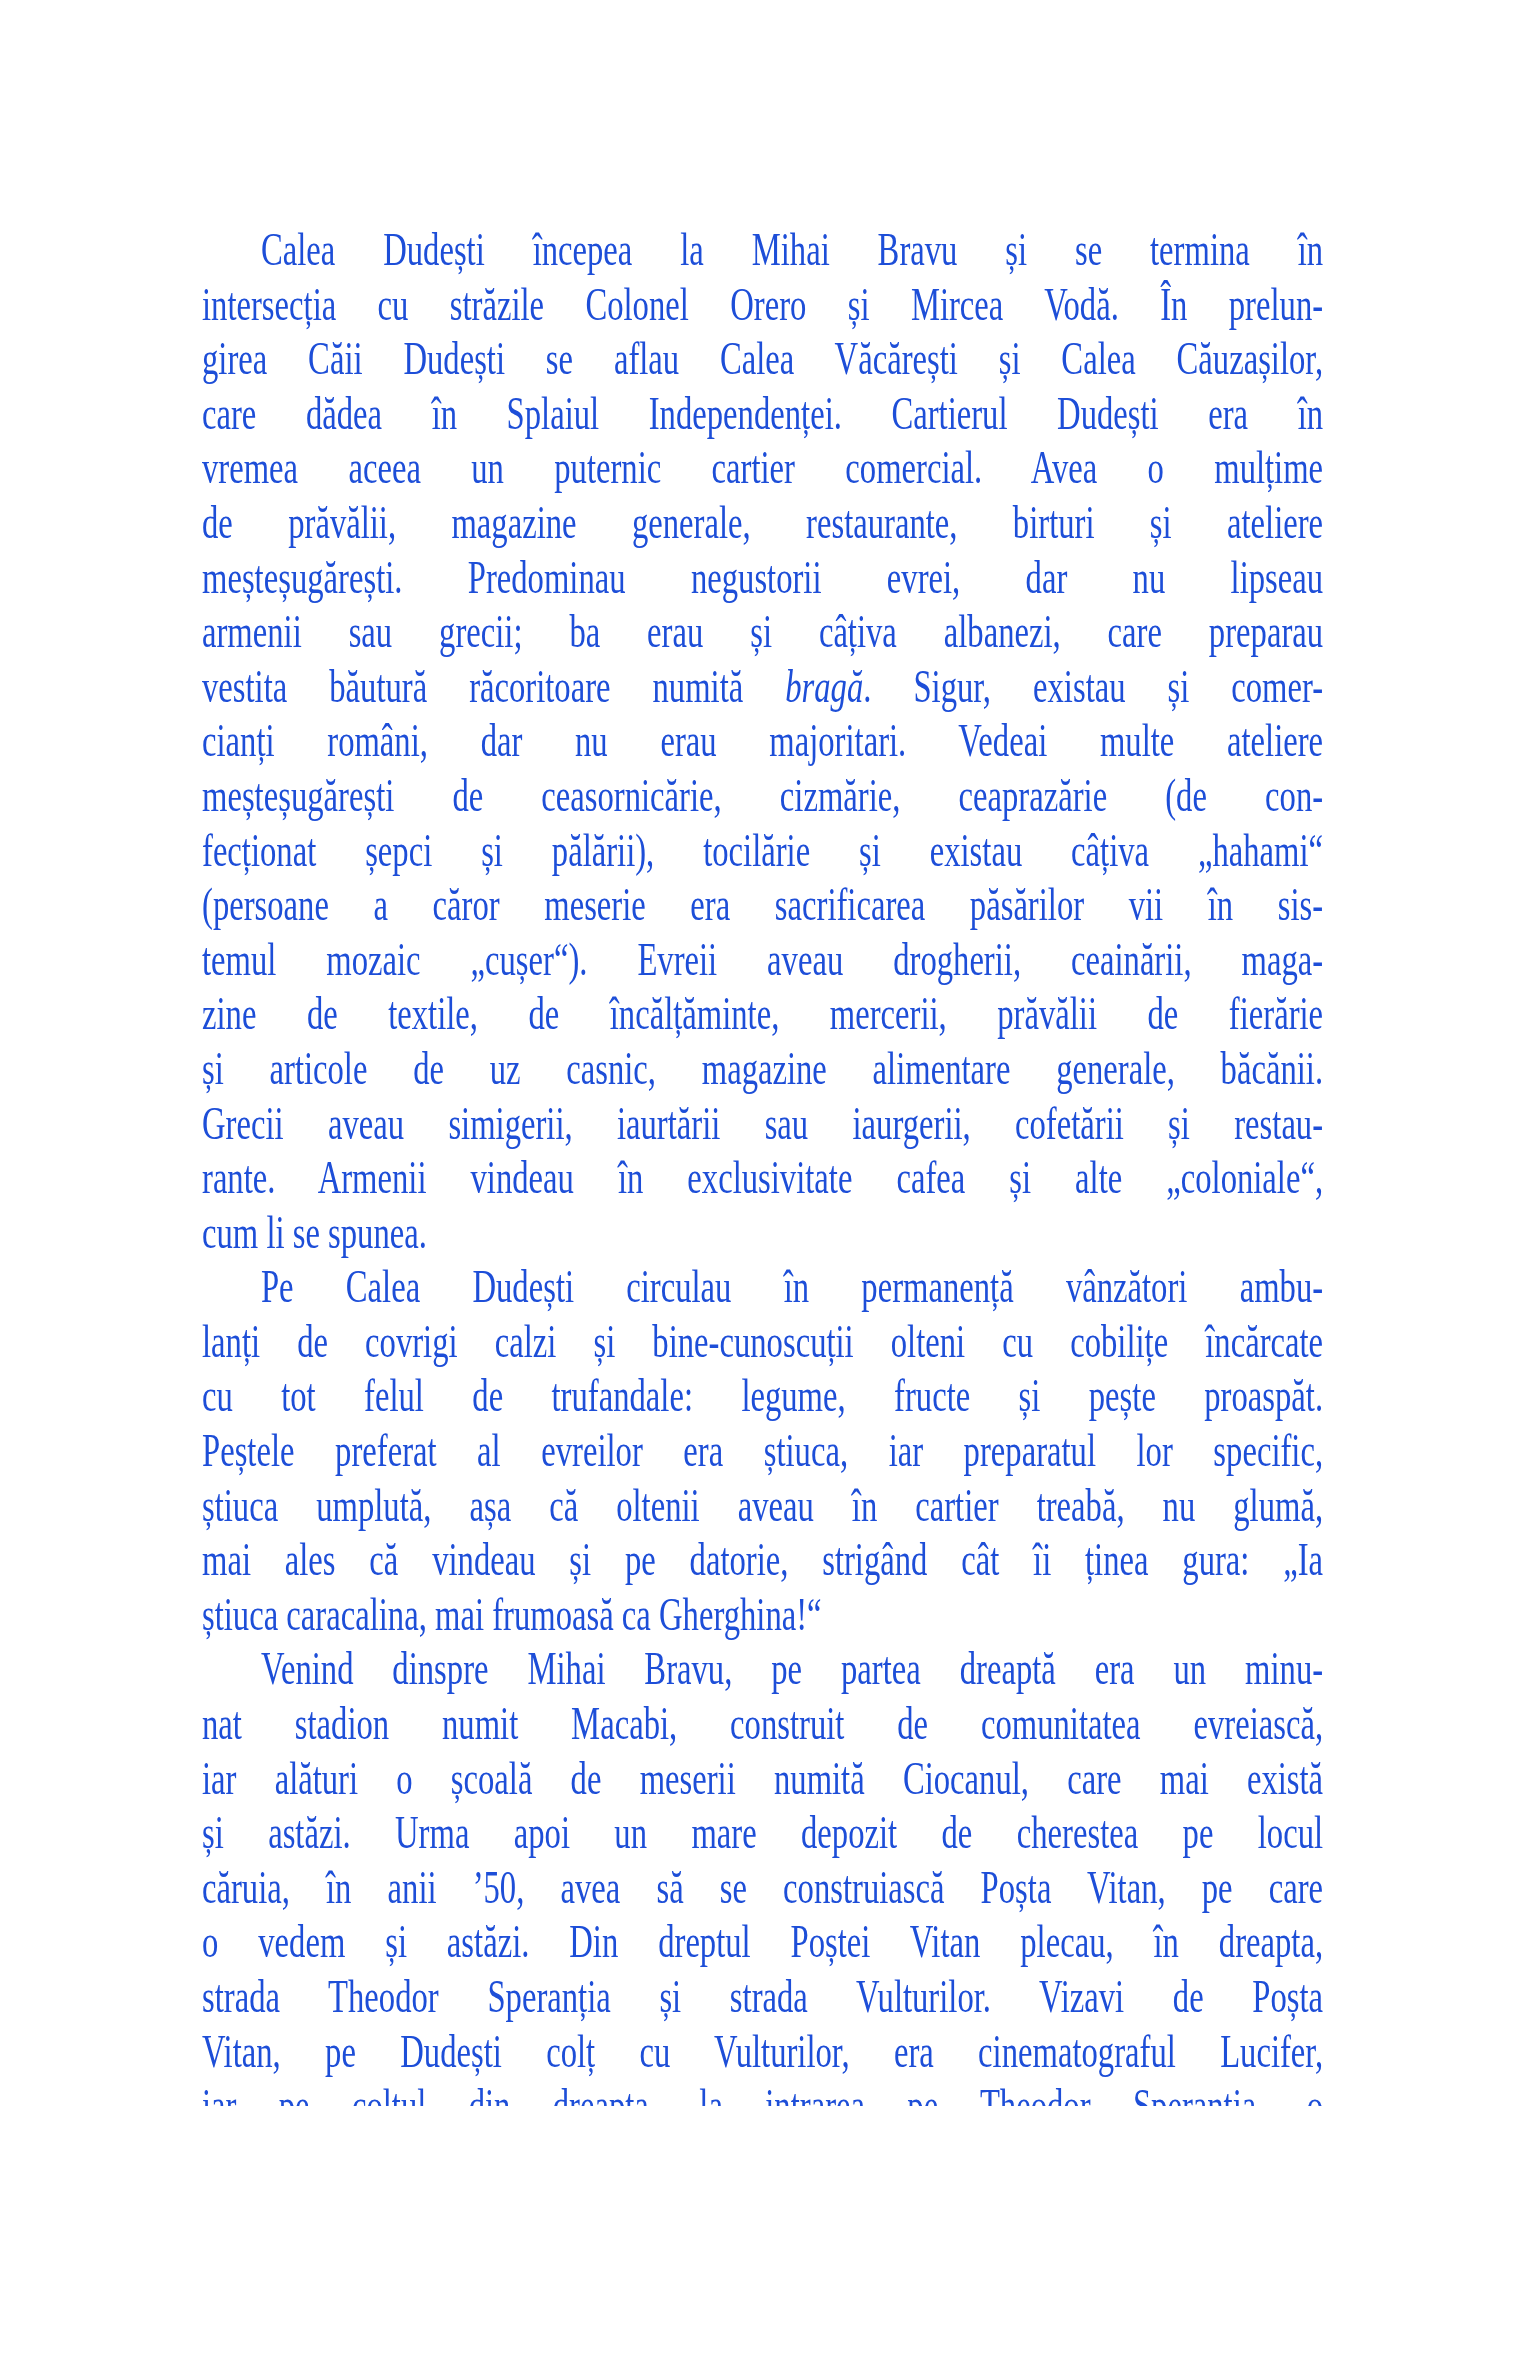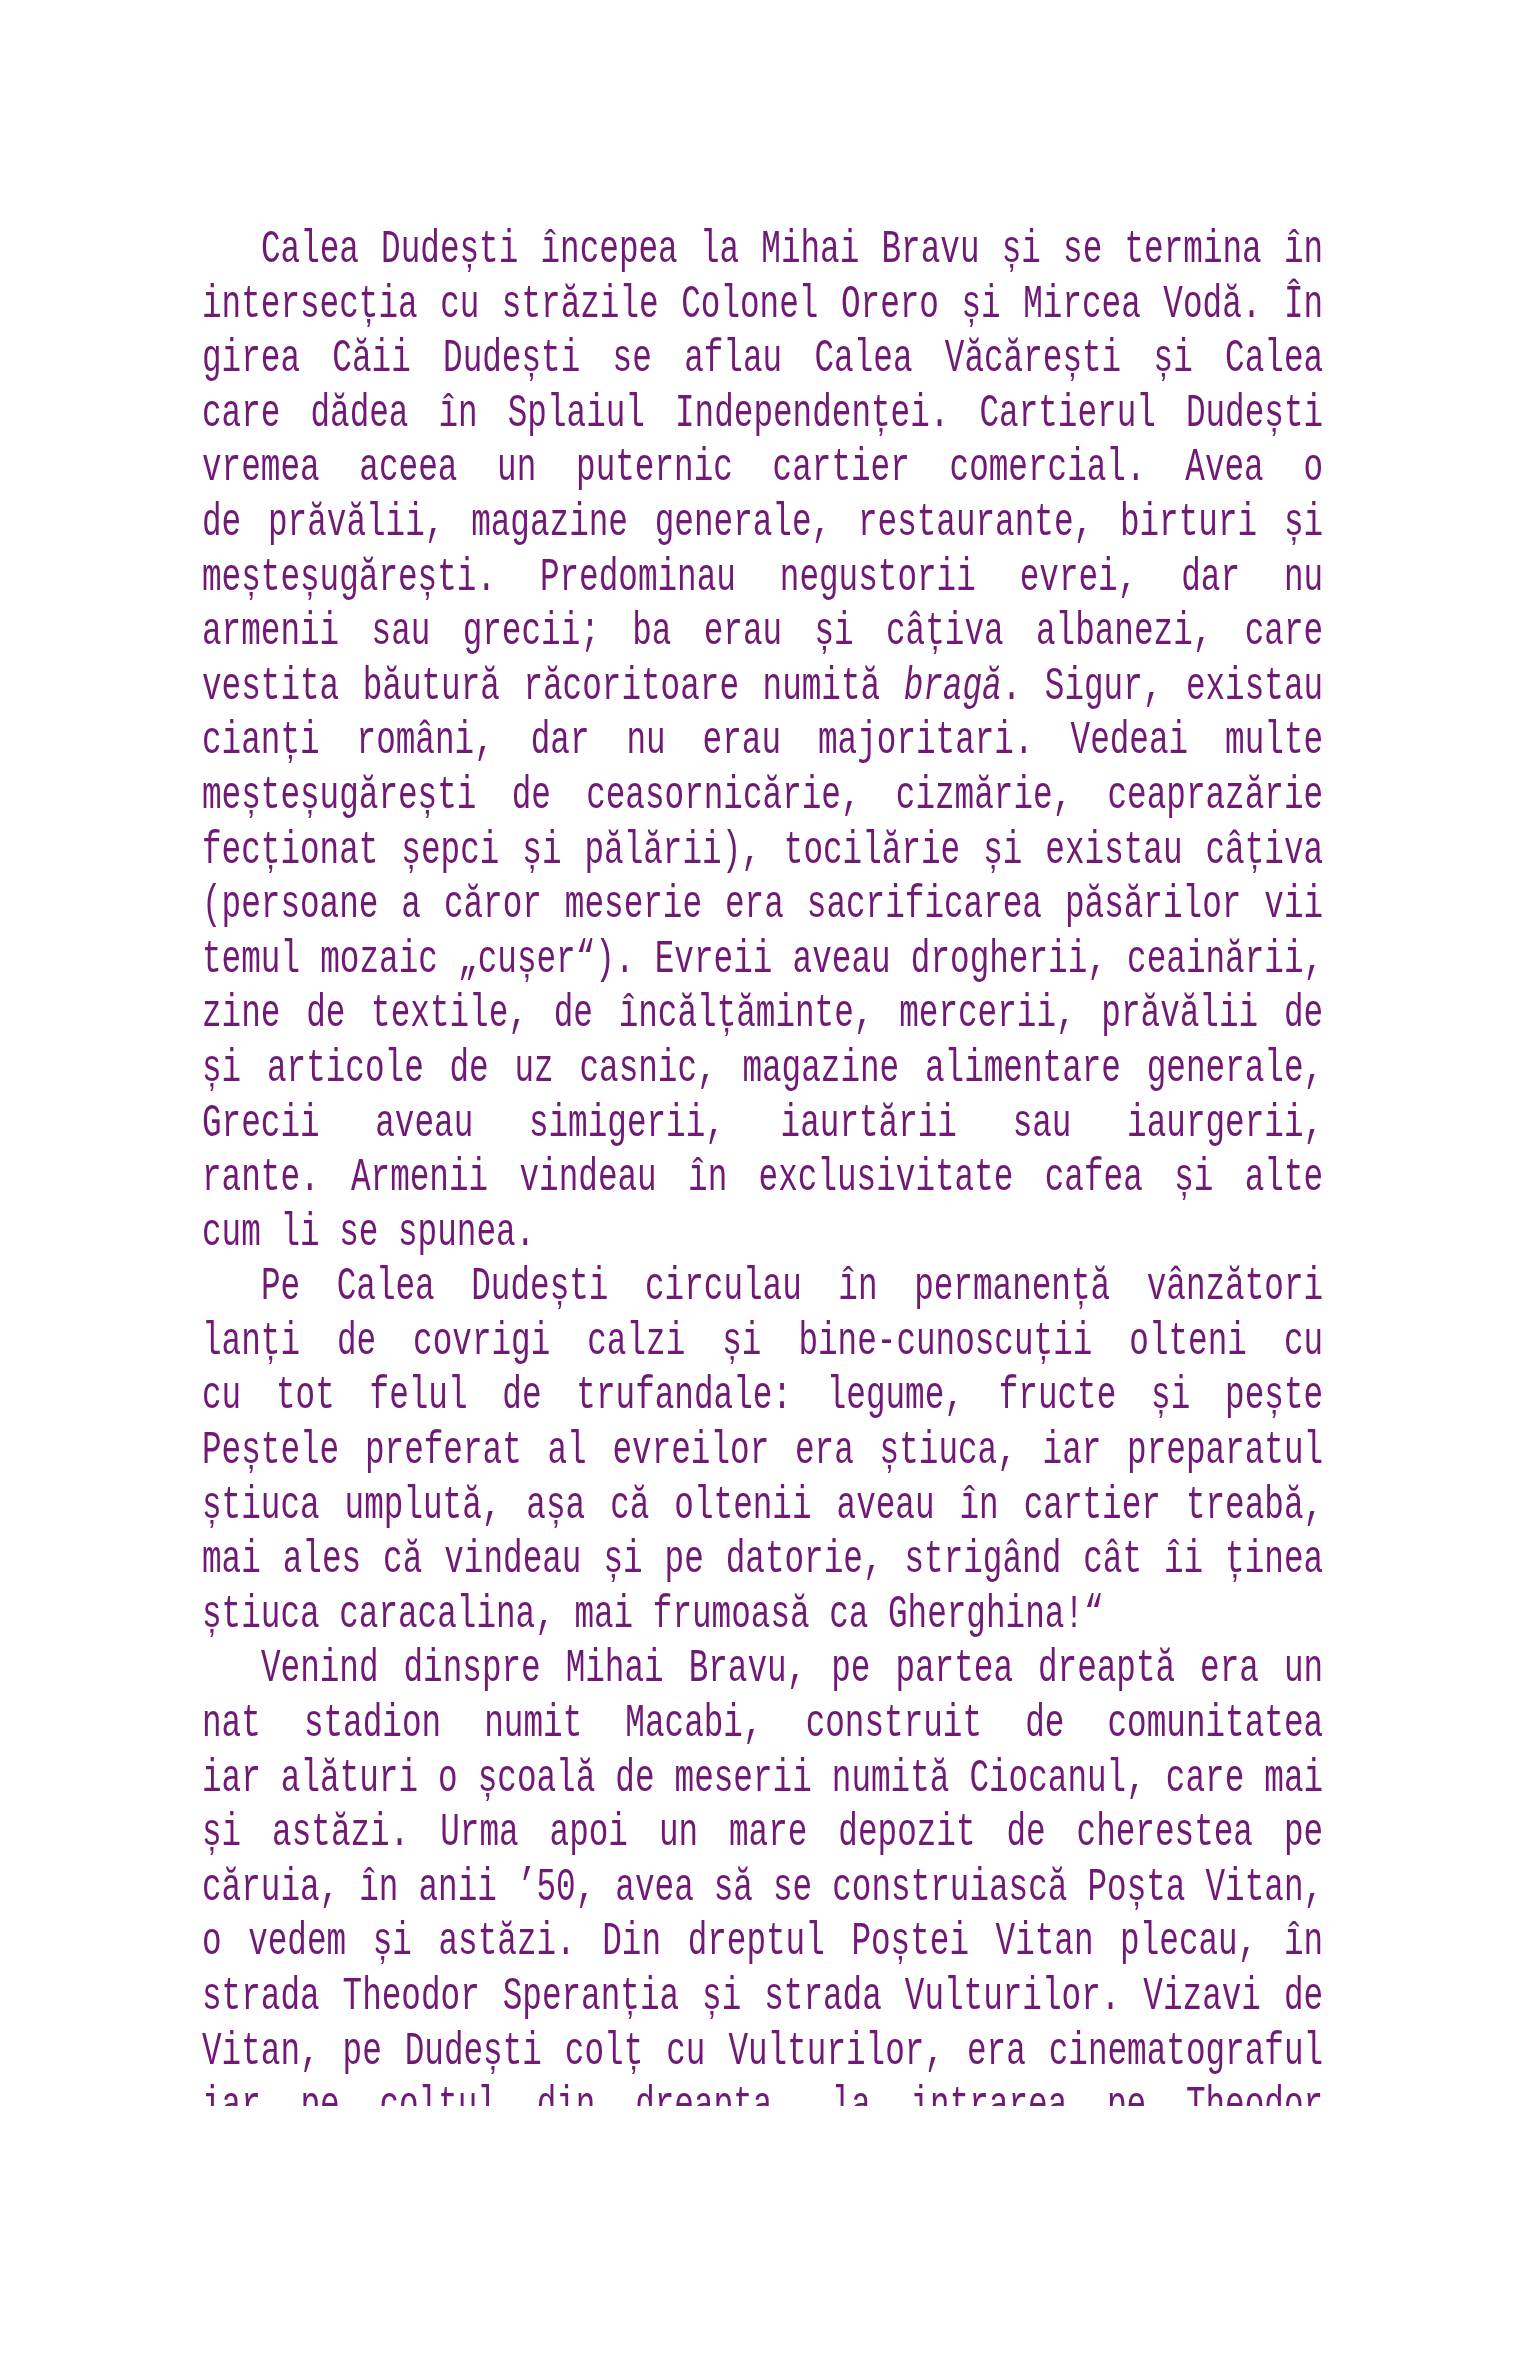--- a/index.html
+++ b/index.html
@@ -6,22 +6,22 @@
     margin: 0;
     padding: 0;
     background: #ffffff;
   }
   .page {
     position: relative;
     width: 1535px;
     height: 2106px;
     background: #ffffff;
     overflow: hidden;
-    font-family: Liberation Mono, monospace;
-    color: #701a75;
+    font-family: Liberation Serif, serif;
+    color: #1d4ed8;
   }
   
   .text-block {
     position: absolute;
     left: 202px;
     top: 223px;
     width: 1579px;               
     font-size: 46px;
     line-height: 54.6px;
     transform: scaleX(0.71);

